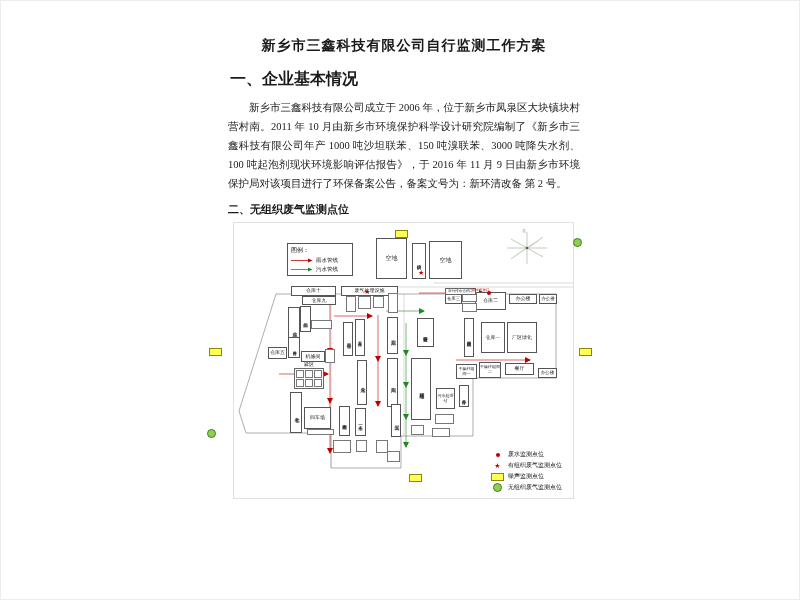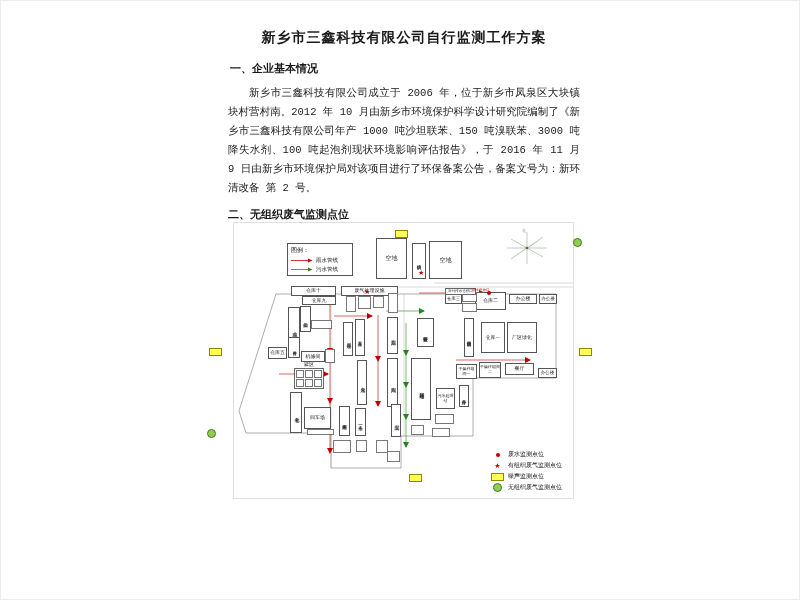--- a/index.html
+++ b/index.html
@@ -1,21 +1,21 @@
 <!DOCTYPE html>
 <html><head>
 <meta charset="utf-8">
 <style>
   html,body{margin:0;padding:0;background:#ffffff;}
   .page{position:relative;width:800px;height:600px;background:#fff;overflow:hidden;
         font-family:"Liberation Serif","DejaVu Serif",serif;color:#1a1a1a;
         box-shadow:inset 0 0 0 1px #ececec;}
-  .content{position:absolute;left:228px;top:29px;width:352px;font-family:Liberation Mono, monospace;}
+  .content{position:absolute;left:228px;top:37px;width:352px;}
   .doc-title{text-align:center;font-size:14px;font-weight:bold;letter-spacing:1px;margin:0 0 14px 0;}
-  .h1{font-size:11px;font-weight:bold;margin:0 0 8px 2px;}
+  .h1{font-size:16px;font-weight:bold;margin:0 0 8px 2px;}
   .para{font-size:10.5px;line-height:19px;text-align:justify;text-indent:2em;margin:0 0 9px 0;}
   .h2{font-size:11px;font-weight:bold;margin:0;}
   
   .diagram{position:absolute;left:233px;top:222px;width:339px;height:275px;
            border:1px solid #e0e0e0;background:#fff;overflow:visible;
            font-family:"Liberation Sans","DejaVu Sans",sans-serif;}
   .dsvg{position:absolute;left:0;top:0;}
   .b{position:absolute;border:0.5px solid #555;background:#fff;color:#222;
      display:flex;align-items:center;justify-content:center;text-align:center;
      line-height:1.15;box-sizing:border-box;z-index:2;}
@@ -48,21 +48,21 @@
   .compass .n{position:absolute;left:16px;top:-3px;font-size:4px;color:#889;}
 </style>
 </head>
 <body>
 
 <div class="page">
 
   <div class="content">
     <div class="doc-title">新乡市三鑫科技有限公司自行监测工作方案</div>
     <div class="h1">一、企业基本情况</div>
-    <div class="para">新乡市三鑫科技有限公司成立于 2006 年，位于新乡市凤泉区大块镇块村营村南。2012 年 10 月由新乡市环境保护科学设计研究院编制了《新乡市三鑫科技有限公司年产 1000 吨沙坦联苯、150 吨溴联苯、3000 吨降失水剂、100 吨起泡剂现状环境影响评估报告》，于 2016 年 11 月 9 日由新乡市环境保护局对该项目进行了环保备案公告，备案文号为：新环清改备 第 2 号。</div>
+    <div class="para">新乡市三鑫科技有限公司成立于 2006 年，位于新乡市凤泉区大块镇块村营村南。2011 年 10 月由新乡市环境保护科学设计研究院编制了《新乡市三鑫科技有限公司年产 1000 吨沙坦联苯、150 吨溴联苯、3000 吨降失水剂、100 吨起泡剂现状环境影响评估报告》，于 2016 年 11 月 9 日由新乡市环境保护局对该项目进行了环保备案公告，备案文号为：新环清改备 第 2 号。</div>
     <div class="h2">二、无组织废气监测点位</div>
   </div>
 
   <div class="diagram" id="dia">
     <svg class="dsvg" width="339" height="275" viewBox="0 0 339 275">
       <defs>
         <marker id="mr" markerWidth="6" markerHeight="6" refX="5" refY="3" orient="auto" markerUnits="userSpaceOnUse">
           <path d="M0,0 L6,3 L0,6 Z" fill="#c00000"></path>
         </marker>
         <marker id="mg" markerWidth="6" markerHeight="6" refX="5" refY="3" orient="auto" markerUnits="userSpaceOnUse">

